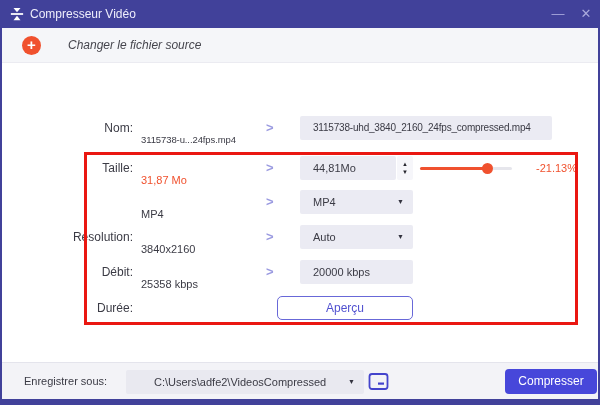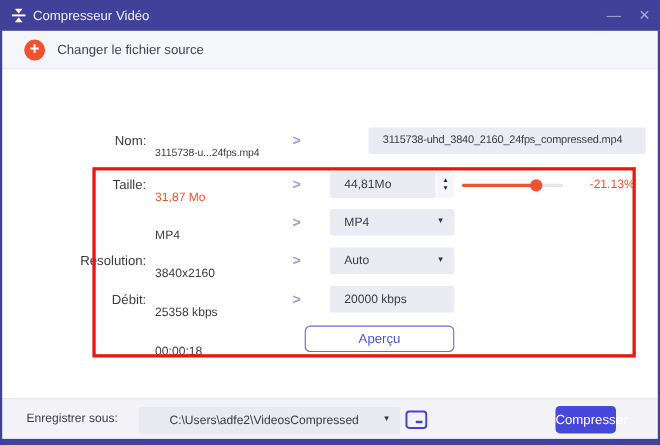--- a/index.html
+++ b/index.html
@@ -19,53 +19,53 @@
   .titlebar { position:absolute; left:0; top:0; width:600px; height:28px; background:#41419a; z-index:6; }
   .app-icon { position:absolute; left:10px; top:7px; width:14px; height:14px; }
   .win-title { position:absolute; left:30px; top:0; line-height:28px; font-size:12px; color:#eeeefb; }
   .win-btn { position:absolute; top:0; height:28px; line-height:28px; text-align:center; color:#a9a9dc; cursor:default; }
   .win-btn.min { left:544px; width:28px; font-size:13px; }
   .win-btn.close { left:572px; width:28px; font-size:13px; }
 
   
   .source-bar { position:absolute; left:2px; right:2px; top:28px; height:35px; background:#f5f6f9; border-bottom:1px solid #ebebf1; }
   .plus-circle { position:absolute; left:20px; top:8px; width:19px; height:19px; border-radius:50%; background:#f0512e; color:#ffffff; font-size:15px; line-height:18px; text-align:center; font-weight:bold; }
-  .source-label { position:absolute; left:50px; top:0; line-height:35px; font-size:12px; color:#45454d; }
+  .source-label { position:absolute; left:66px; top:0; line-height:35px; font-size:12px; color:#45454d;font-style:italic; }
 
   
   .row { position:absolute; left:0; right:0; height:24px; line-height:24px; }
   .row.nom { top:116px; } .row.taille { top:156px; } .row.format { top:190px; }
   .row.resolution { top:225px; } .row.debit { top:260px; } .row.duree { top:296px; }
   .lbl { position:absolute; left:0; width:133px; text-align:right; font-size:12px; color:#3b3b45;padding-left:33px; }
   .val { position:absolute; left:141px; font-size:11px; color:#3b3b45; white-space:nowrap;margin-top:12px; }
   .val.long { font-size:9.5px; letter-spacing:-0.1px; }
   .val.orange { color:#f0512e; }
   .chev { position:absolute; left:266px; font-size:13px; font-weight:700; color:#9a9ae0; }
   .field { position:absolute; left:300px; top:0; height:24px; line-height:24px; background:#ebebf3; border-radius:2px; font-size:11px; color:#3b3b45; padding-left:13px; white-space:nowrap; overflow:hidden; }
-  .field.name { width:252px; font-size:10px; letter-spacing:-0.2px;margin-left:35px; }
+  .field.name { width:252px; font-size:10px; letter-spacing:-0.2px; }
   .field.size { width:96px; }
   .field.dd { width:113px; }
   .caret { position:absolute; right:9px; top:0; font-size:7px; color:#33333f; line-height:24px; }
   .stepper { position:absolute; left:397px; top:0; width:16px; height:24px; background:#f6f6fa; border-radius:2px; display:flex; flex-direction:column; align-items:center; justify-content:center; gap:2px; }
   .stepper span { font-size:6px; line-height:6px; color:#26262e; cursor:default; }
   .slider-track { position:absolute; left:420px; top:11px; width:92px; height:3px; background:#e6e6ec; border-radius:2px; }
   .slider-fill { position:absolute; left:0; top:0; height:3px; background:#f0512e; border-radius:2px; }
   .slider-handle { position:absolute; top:-4px; width:11px; height:11px; border-radius:50%; background:#f0512e; }
   .reduction { position:absolute; left:536px; font-size:11px; color:#f0512e; }
   .preview-btn { position:absolute; left:277px; top:0; width:136px; height:24px; line-height:22px; text-align:center; background:#ffffff; border:1px solid #6868d8; border-radius:5px; font-size:12px; color:#5151d0; cursor:default; }
 
   
   .red-box { position:absolute; left:84px; top:152px; width:494px; height:173px; border:3px solid #ea1711; pointer-events:none; z-index:4; }
 
   
   .footer { position:absolute; left:2px; right:2px; top:362px; height:37px; background:#f3f3f7; border-top:1px solid #e4e4ec; }
   .save-label { position:absolute; left:22px; top:0; line-height:37px; font-size:11px; color:#3b3b45; }
   .path-dd { position:absolute; left:124px; top:7px; width:238px; height:24px; line-height:24px; background:#e9e9f0; border-radius:2px; font-size:11px; color:#3b3b45; padding-left:28px; white-space:nowrap; overflow:hidden; cursor:default; }
   .folder-btn { position:absolute; left:366px; top:9px; width:21px; height:19px; cursor:default; }
-  .compress-btn { position:absolute; left:503px; top:6px; width:55px; height:25px; line-height:25px; text-align:center; background:#4747da; border-radius:4px; color:#ffffff; font-size:12px; cursor:default; }
+  .compress-btn { position:absolute; left:503px; top:6px; width:92px; height:25px; line-height:25px; text-align:center; background:#4747da; border-radius:4px; color:#ffffff; font-size:12px; cursor:default; }
 </style>
 </head>
 <body>
 
 <div class="window">
 
   <div class="titlebar">
     <span class="app-icon">
       <svg width="14" height="14" viewBox="0 0 16 16">
         <polygon points="4,1 12,1 8,6" fill="#ffffff"></polygon>
@@ -126,21 +126,21 @@
   </div>
 
   <div class="row debit">
     <span class="lbl">Débit:</span>
     <span class="val">25358 kbps</span>
     <span class="chev">&gt;</span>
     <span class="field dd">20000 kbps</span>
   </div>
 
   <div class="row duree">
-    <span class="val">00:00:18</span>
+    <span class="lbl">Durée:</span>
     <span class="preview-btn">Aperçu</span>
   </div>
 
   <div class="red-box"></div>
 
   <div class="footer">
     <span class="save-label">Enregistrer sous:</span>
     <span class="path-dd">
       <span>C:\Users\adfe2\VideosCompressed</span>
       <span class="caret">▼</span>

